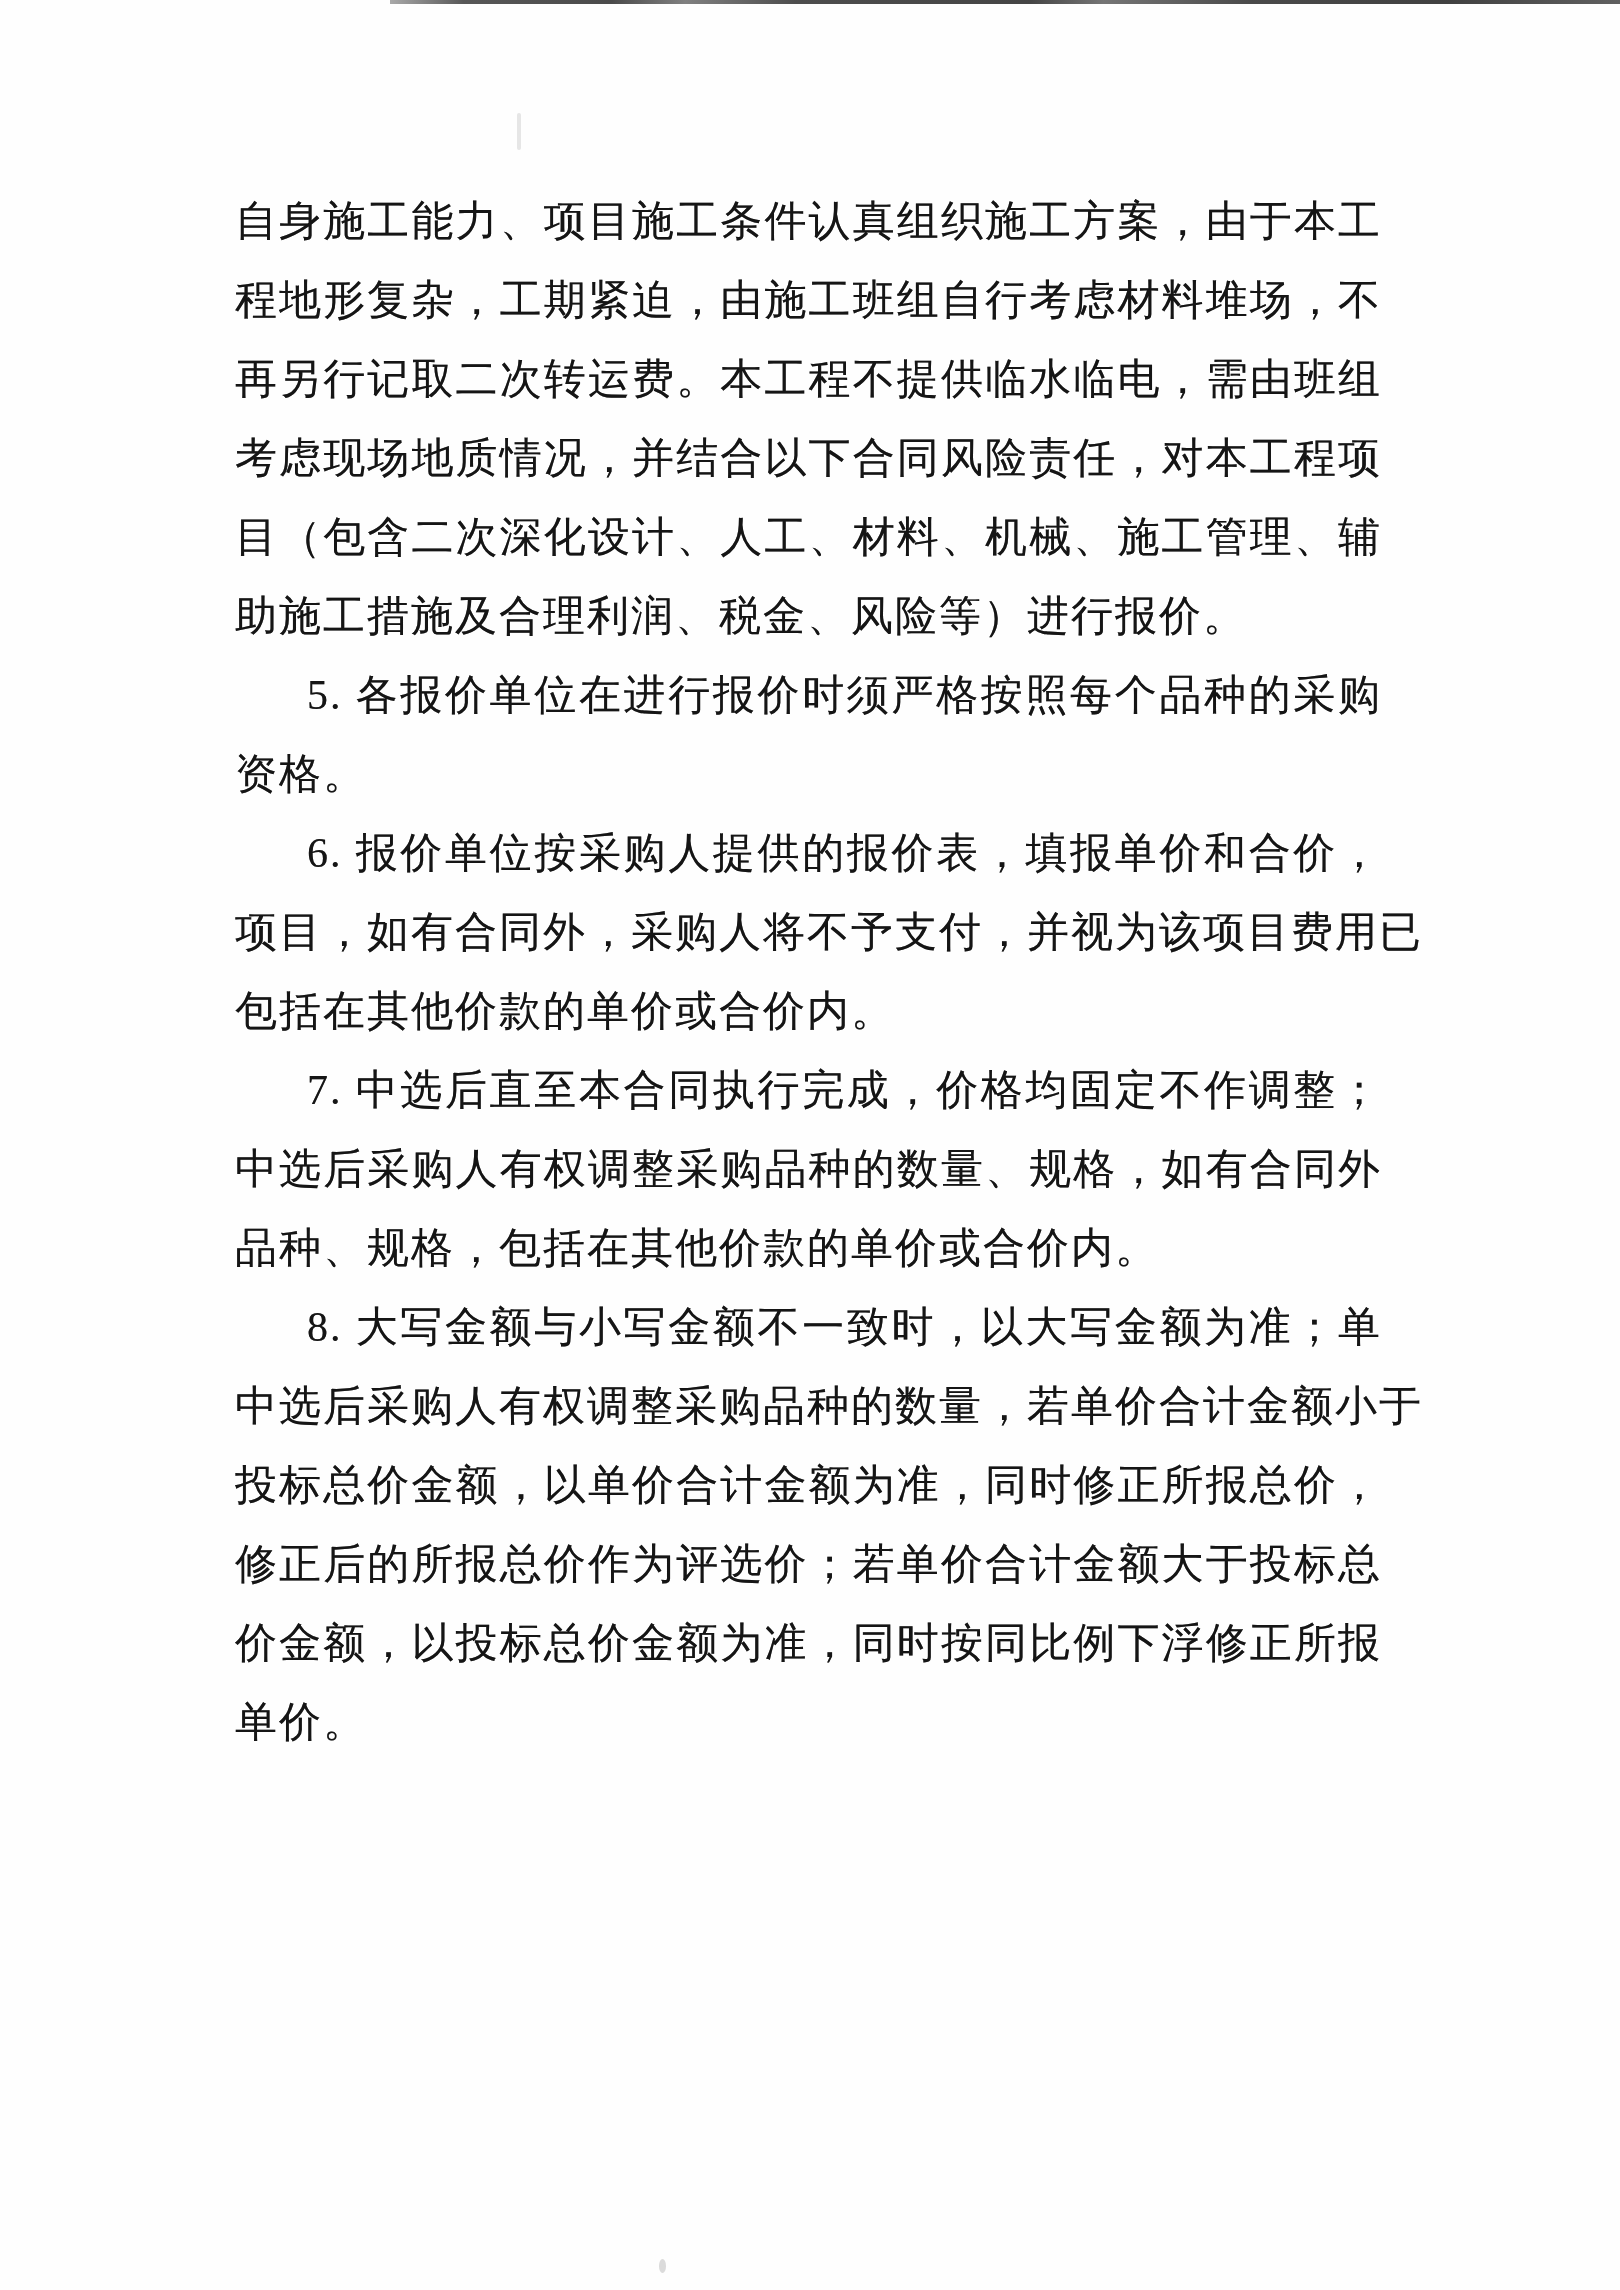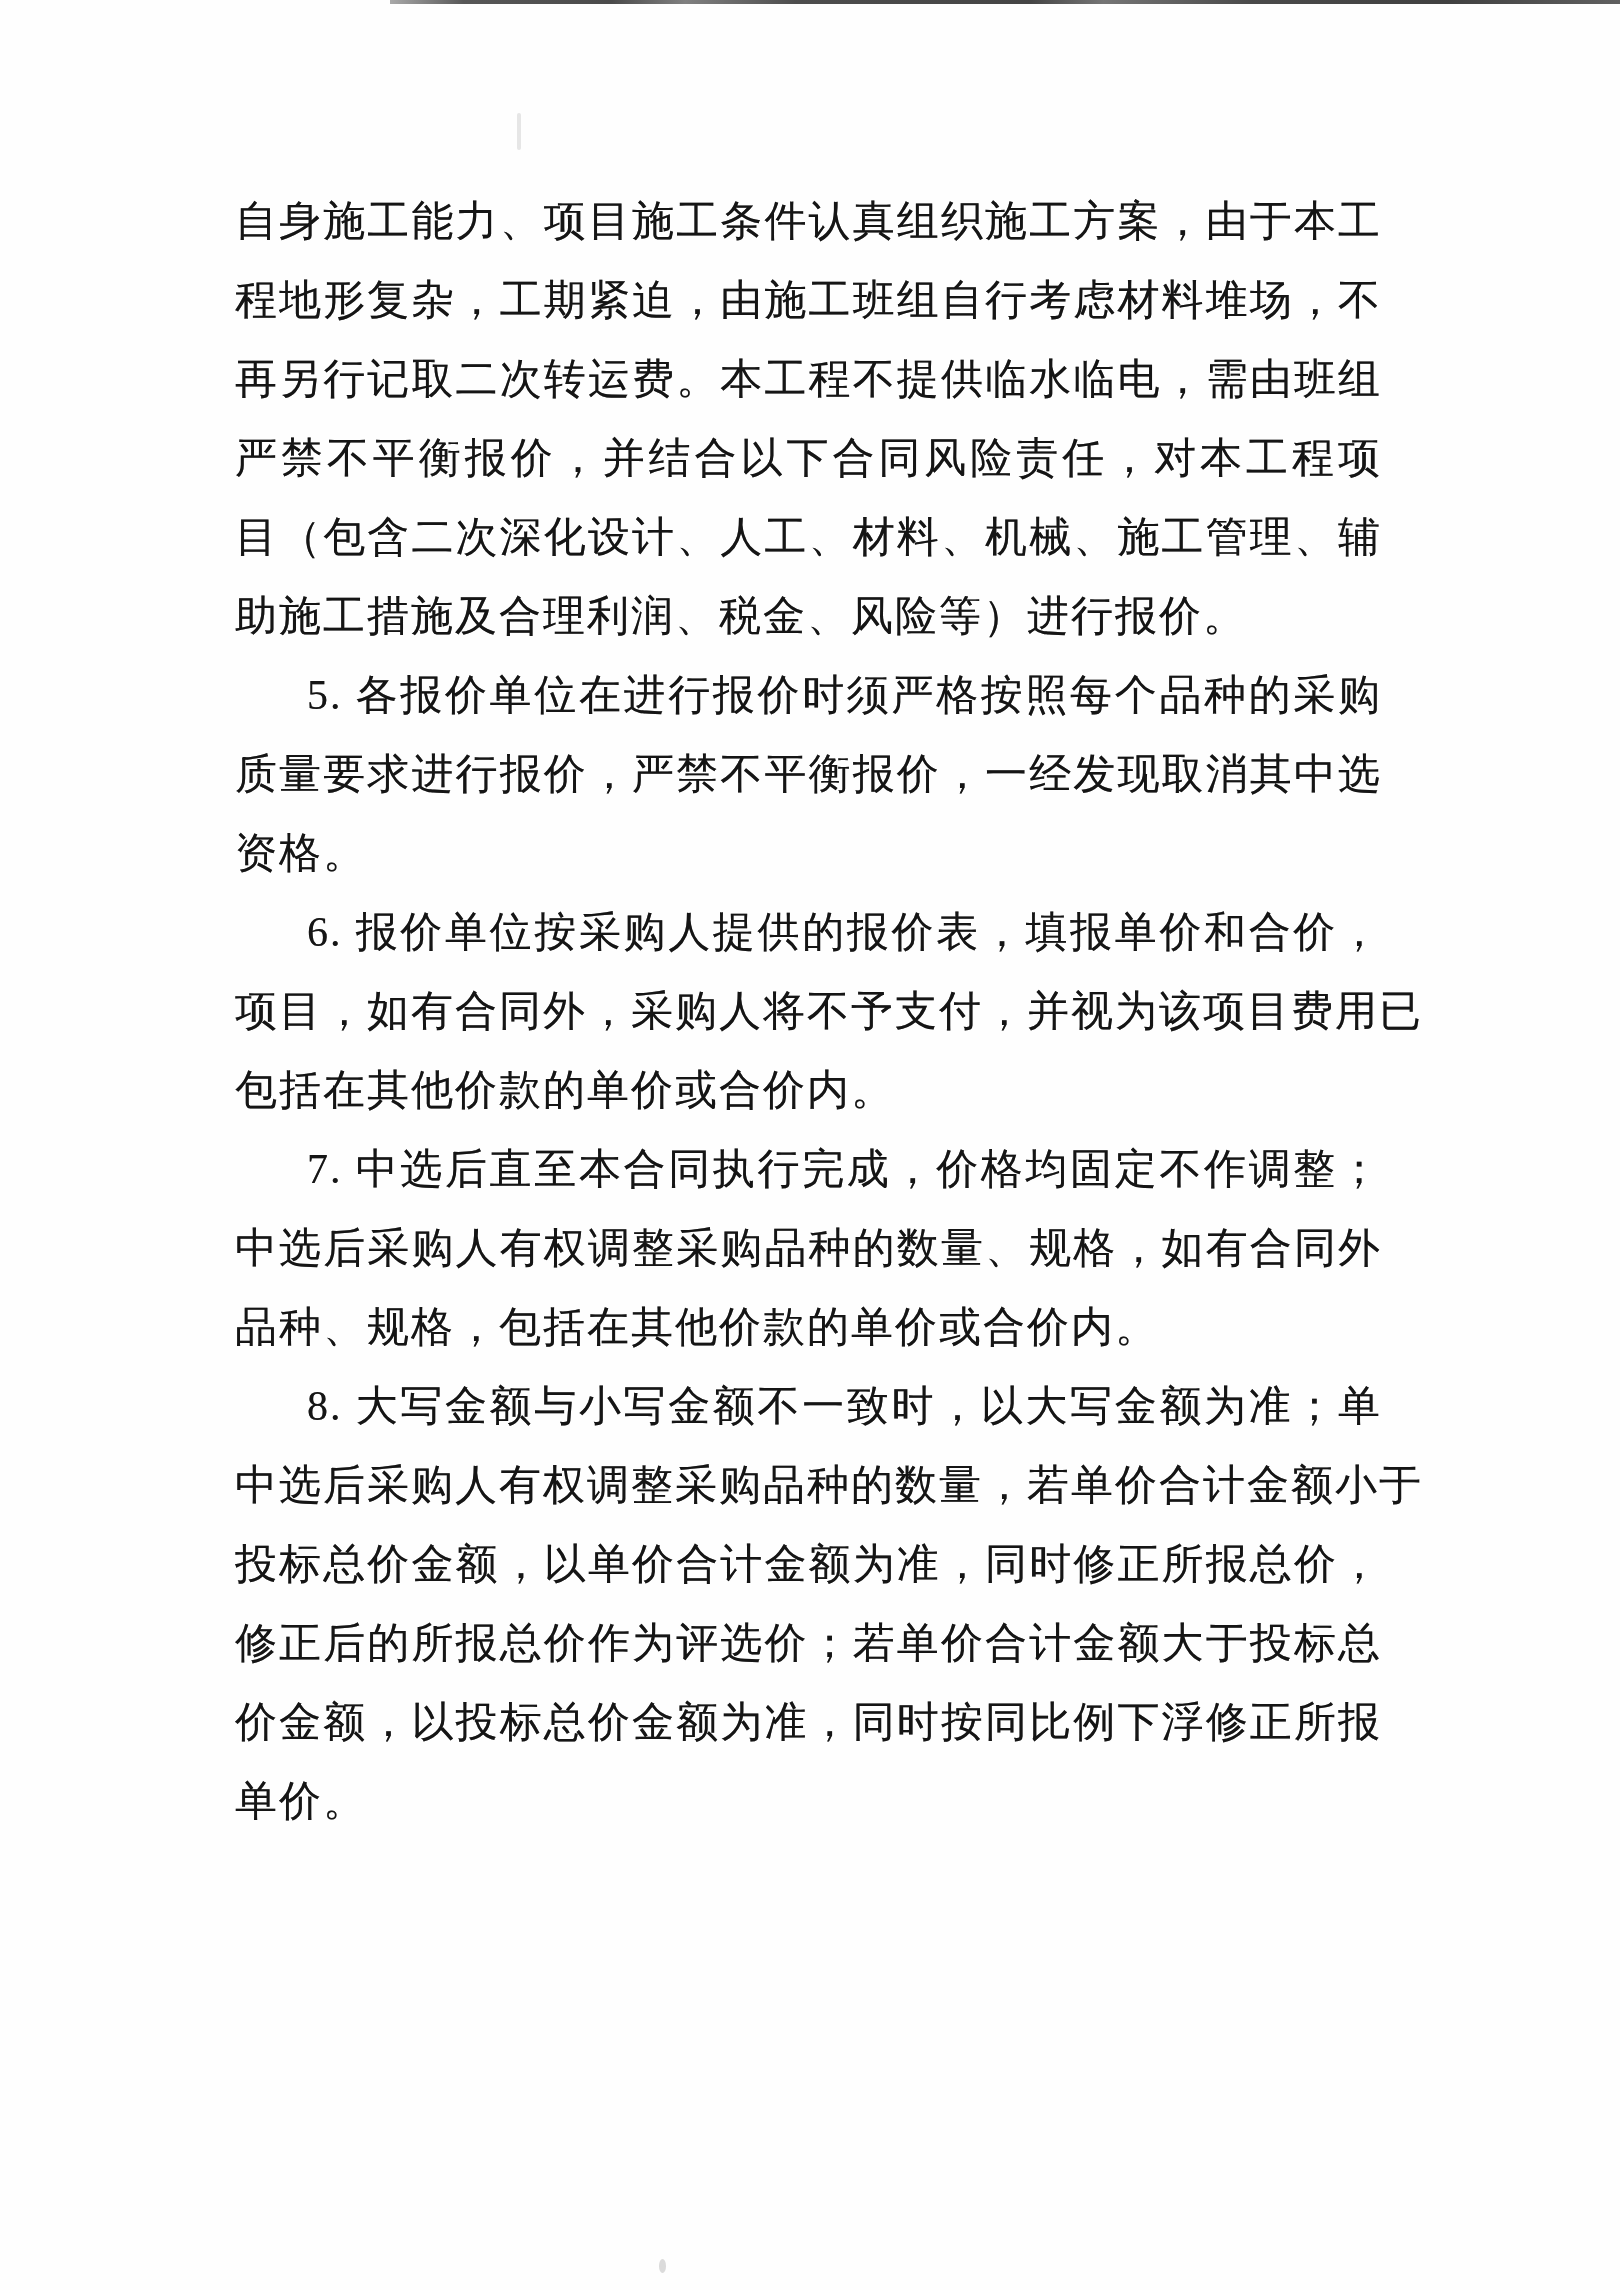--- a/index.html
+++ b/index.html
@@ -79,25 +79,24 @@
 <body>
 
 <div class="page">
   <div class="scan-edge-top"></div>
   <div class="smudge-vertical"></div>
   <div class="speck-bottom"></div>
   <div class="text-block" id="doc-lines">
       <div class="line">自身施工能力、项目施工条件认真组织施工方案，由于本工</div>
       <div class="line">程地形复杂，工期紧迫，由施工班组自行考虑材料堆场，不</div>
       <div class="line">再另行记取二次转运费。本工程不提供临水临电，需由班组</div>
-      <div class="line">严禁不平衡报价，并结合以下合同风险责任，对本工程项</div>
+      <div class="line">考虑现场地质情况，并结合以下合同风险责任，对本工程项</div>
       <div class="line">目（包含二次深化设计、人工、材料、机械、施工管理、辅</div>
       <div class="line end">助施工措施及合理利润、税金、风险等）进行报价。</div>
       <div class="line indent">5. 各报价单位在进行报价时须严格按照每个品种的采购</div>
-      <div class="line">质量要求进行报价，严禁不平衡报价，一经发现取消其中选</div>
       <div class="line end">资格。</div>
       <div class="line indent">6. 报价单位按采购人提供的报价表，填报单价和合价，</div>
       <div class="line">项目，如有合同外，采购人将不予支付，并视为该项目费用已</div>
       <div class="line end">包括在其他价款的单价或合价内。</div>
       <div class="line indent">7. 中选后直至本合同执行完成，价格均固定不作调整；</div>
       <div class="line">中选后采购人有权调整采购品种的数量、规格，如有合同外</div>
       <div class="line end">品种、规格，包括在其他价款的单价或合价内。</div>
       <div class="line indent">8. 大写金额与小写金额不一致时，以大写金额为准；单</div>
       <div class="line">中选后采购人有权调整采购品种的数量，若单价合计金额小于</div>
       <div class="line">投标总价金额，以单价合计金额为准，同时修正所报总价，</div>

